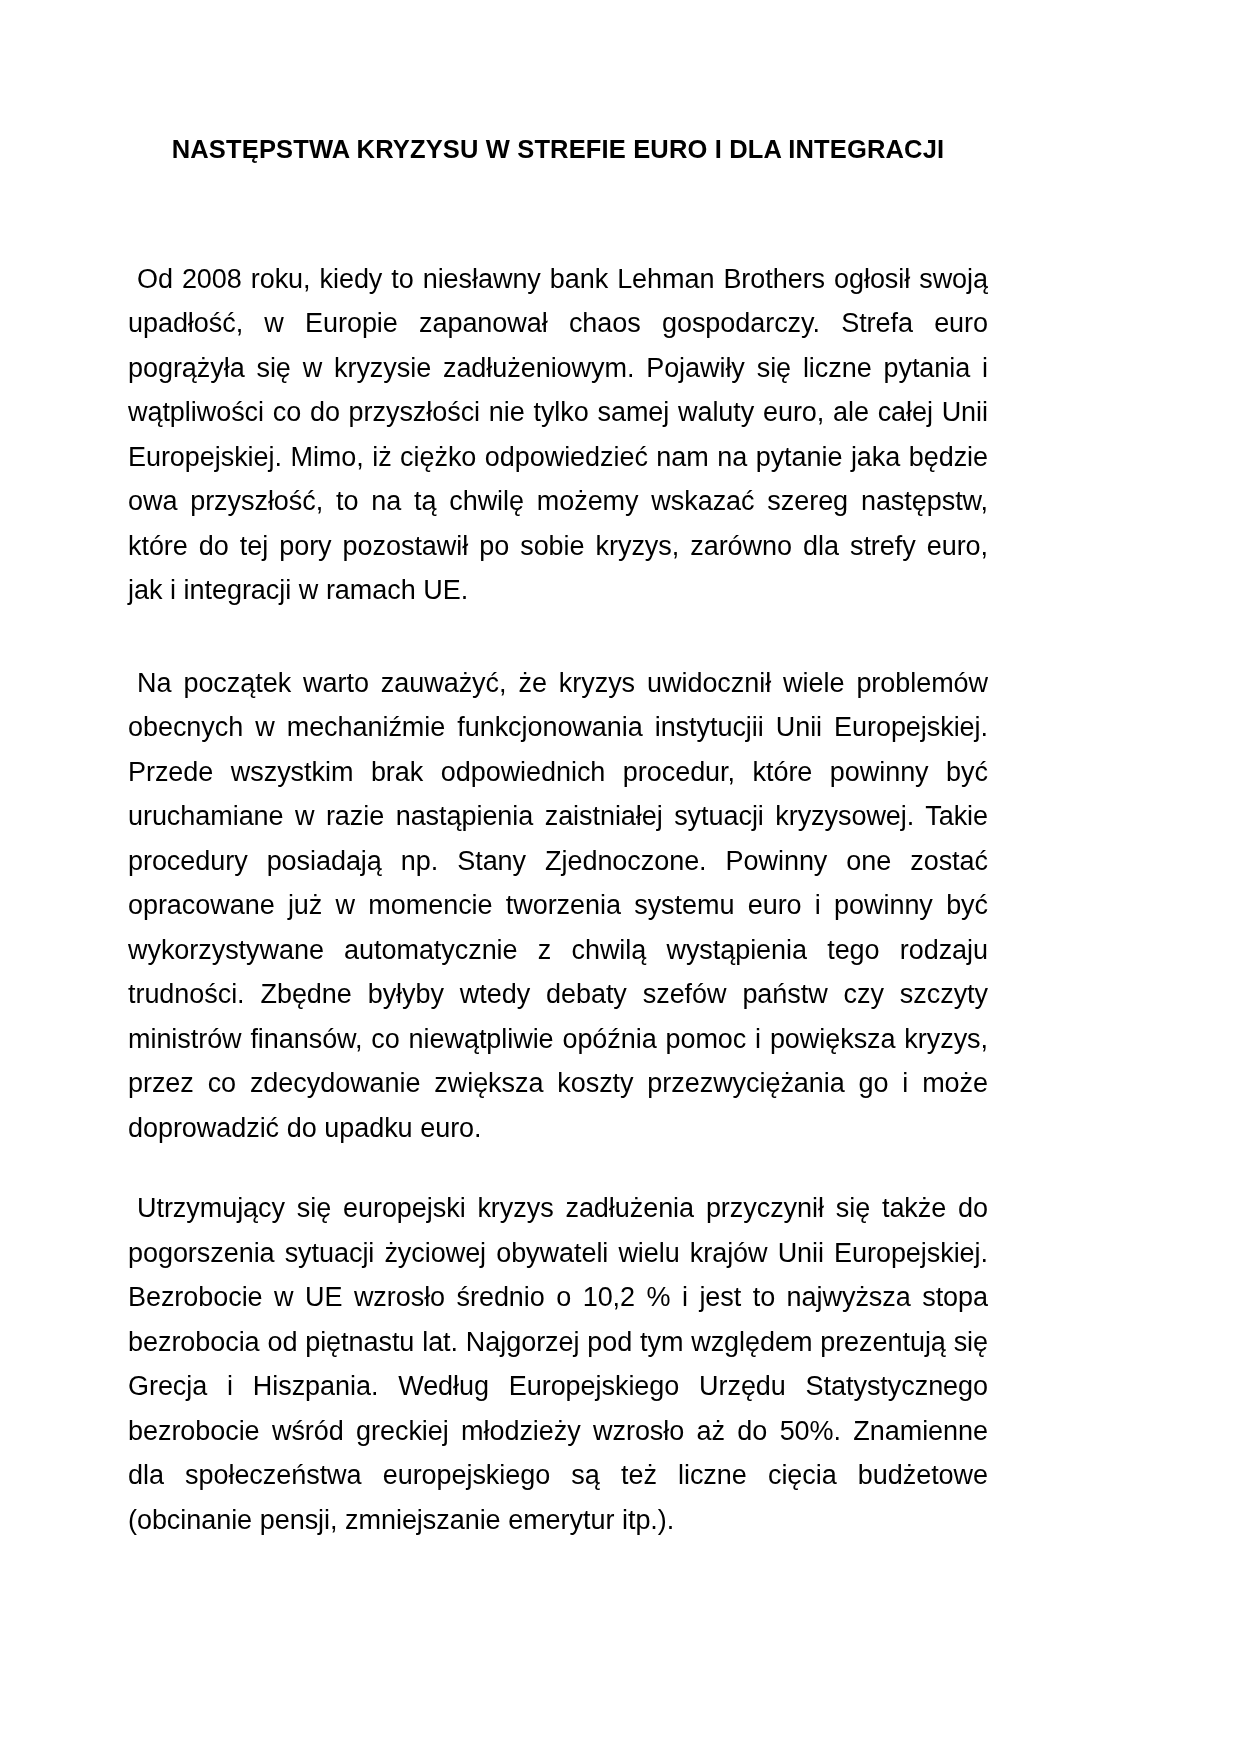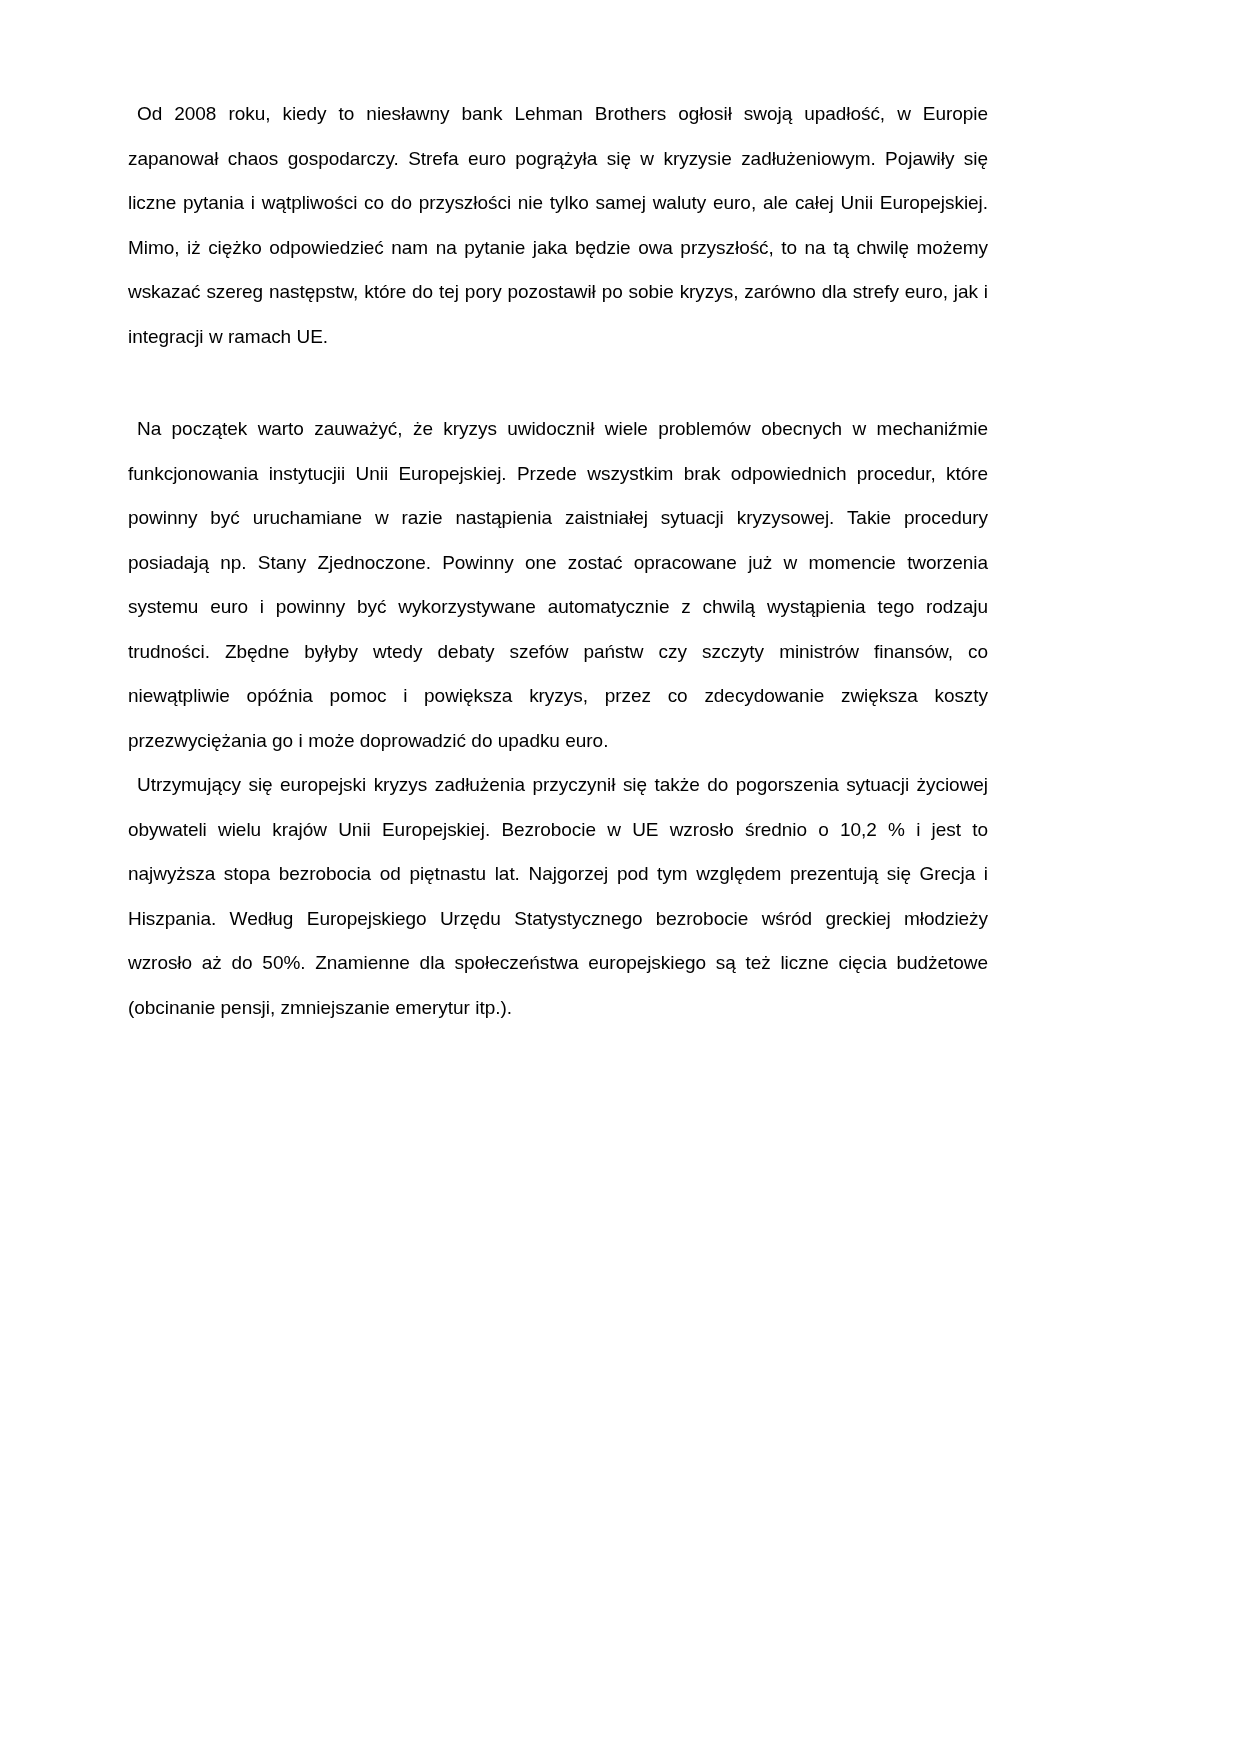--- a/index.html
+++ b/index.html
@@ -38,44 +38,45 @@
     text-align: center;
     letter-spacing: 0.15px;
     margin: 0;
     padding-top: 134px;
     line-height: 1.2;
     white-space: nowrap;
   }
 
   .body-text {
     margin: 0;
-    font-size: 19px;
+    font-size: 27px;
     line-height: 44.5px;
     text-align: justify;
     text-justify: inter-word;
     letter-spacing: -0.05px;
     word-spacing: 0.2px;
     hyphens: none;
   }
 
   .para-1 { margin-top: 92px; }
   .para-2 { margin-top: 48px; }
-  .para-3 { }
+  .para-3 { margin-top: 36px; }
 
   .indent-space {
     display: inline-block;
     width: 9px;
   }
 </style>
 </head>
 <body>
 
 <div class="page">
   <div class="content">
 
+    <h1 class="doc-title">NASTĘPSTWA KRYZYSU W STREFIE EURO I DLA INTEGRACJI</h1>
 
     <p class="body-text para-1"><span class="indent-space"></span><span>Od 2008 roku, kiedy to niesławny bank Lehman Brothers ogłosił swoją upadłość, w Europie zapanował chaos gospodarczy. Strefa euro pogrążyła się w kryzysie zadłużeniowym. Pojawiły się liczne pytania i wątpliwości co do przyszłości nie tylko samej waluty euro, ale całej Unii Europejskiej. Mimo, iż ciężko odpowiedzieć nam na pytanie jaka będzie owa przyszłość, to na tą chwilę możemy wskazać szereg następstw, które do tej pory pozostawił po sobie kryzys, zarówno dla strefy euro, jak i integracji w ramach UE.</span></p>
 
     <p class="body-text para-2"><span class="indent-space"></span><span>Na początek warto zauważyć, że kryzys uwidocznił wiele problemów obecnych w mechaniźmie funkcjonowania instytucjii Unii Europejskiej. Przede wszystkim brak odpowiednich procedur, które powinny być uruchamiane w razie nastąpienia zaistniałej sytuacji kryzysowej.  Takie procedury posiadają np. Stany Zjednoczone. Powinny one zostać opracowane już w momencie tworzenia systemu euro i powinny być wykorzystywane automatycznie z chwilą wystąpienia tego rodzaju trudności. Zbędne byłyby wtedy debaty szefów państw czy szczyty ministrów finansów, co niewątpliwie opóźnia pomoc i powiększa kryzys, przez co zdecydowanie zwiększa koszty przezwyciężania go i może doprowadzić do upadku euro.</span></p>
 
     <p class="body-text para-3"><span class="indent-space"></span><span>Utrzymujący się europejski kryzys zadłużenia przyczynił się także do pogorszenia sytuacji życiowej obywateli wielu krajów Unii Europejskiej. Bezrobocie w UE wzrosło średnio o 10,2 % i jest to najwyższa stopa bezrobocia od piętnastu lat. Najgorzej pod tym względem prezentują się Grecja i Hiszpania. Według Europejskiego Urzędu Statystycznego bezrobocie wśród greckiej młodzieży  wzrosło aż do 50%. Znamienne dla społeczeństwa europejskiego są też liczne cięcia budżetowe (obcinanie pensji, zmniejszanie emerytur itp.).</span></p>
 
   </div>
 </div>
 

